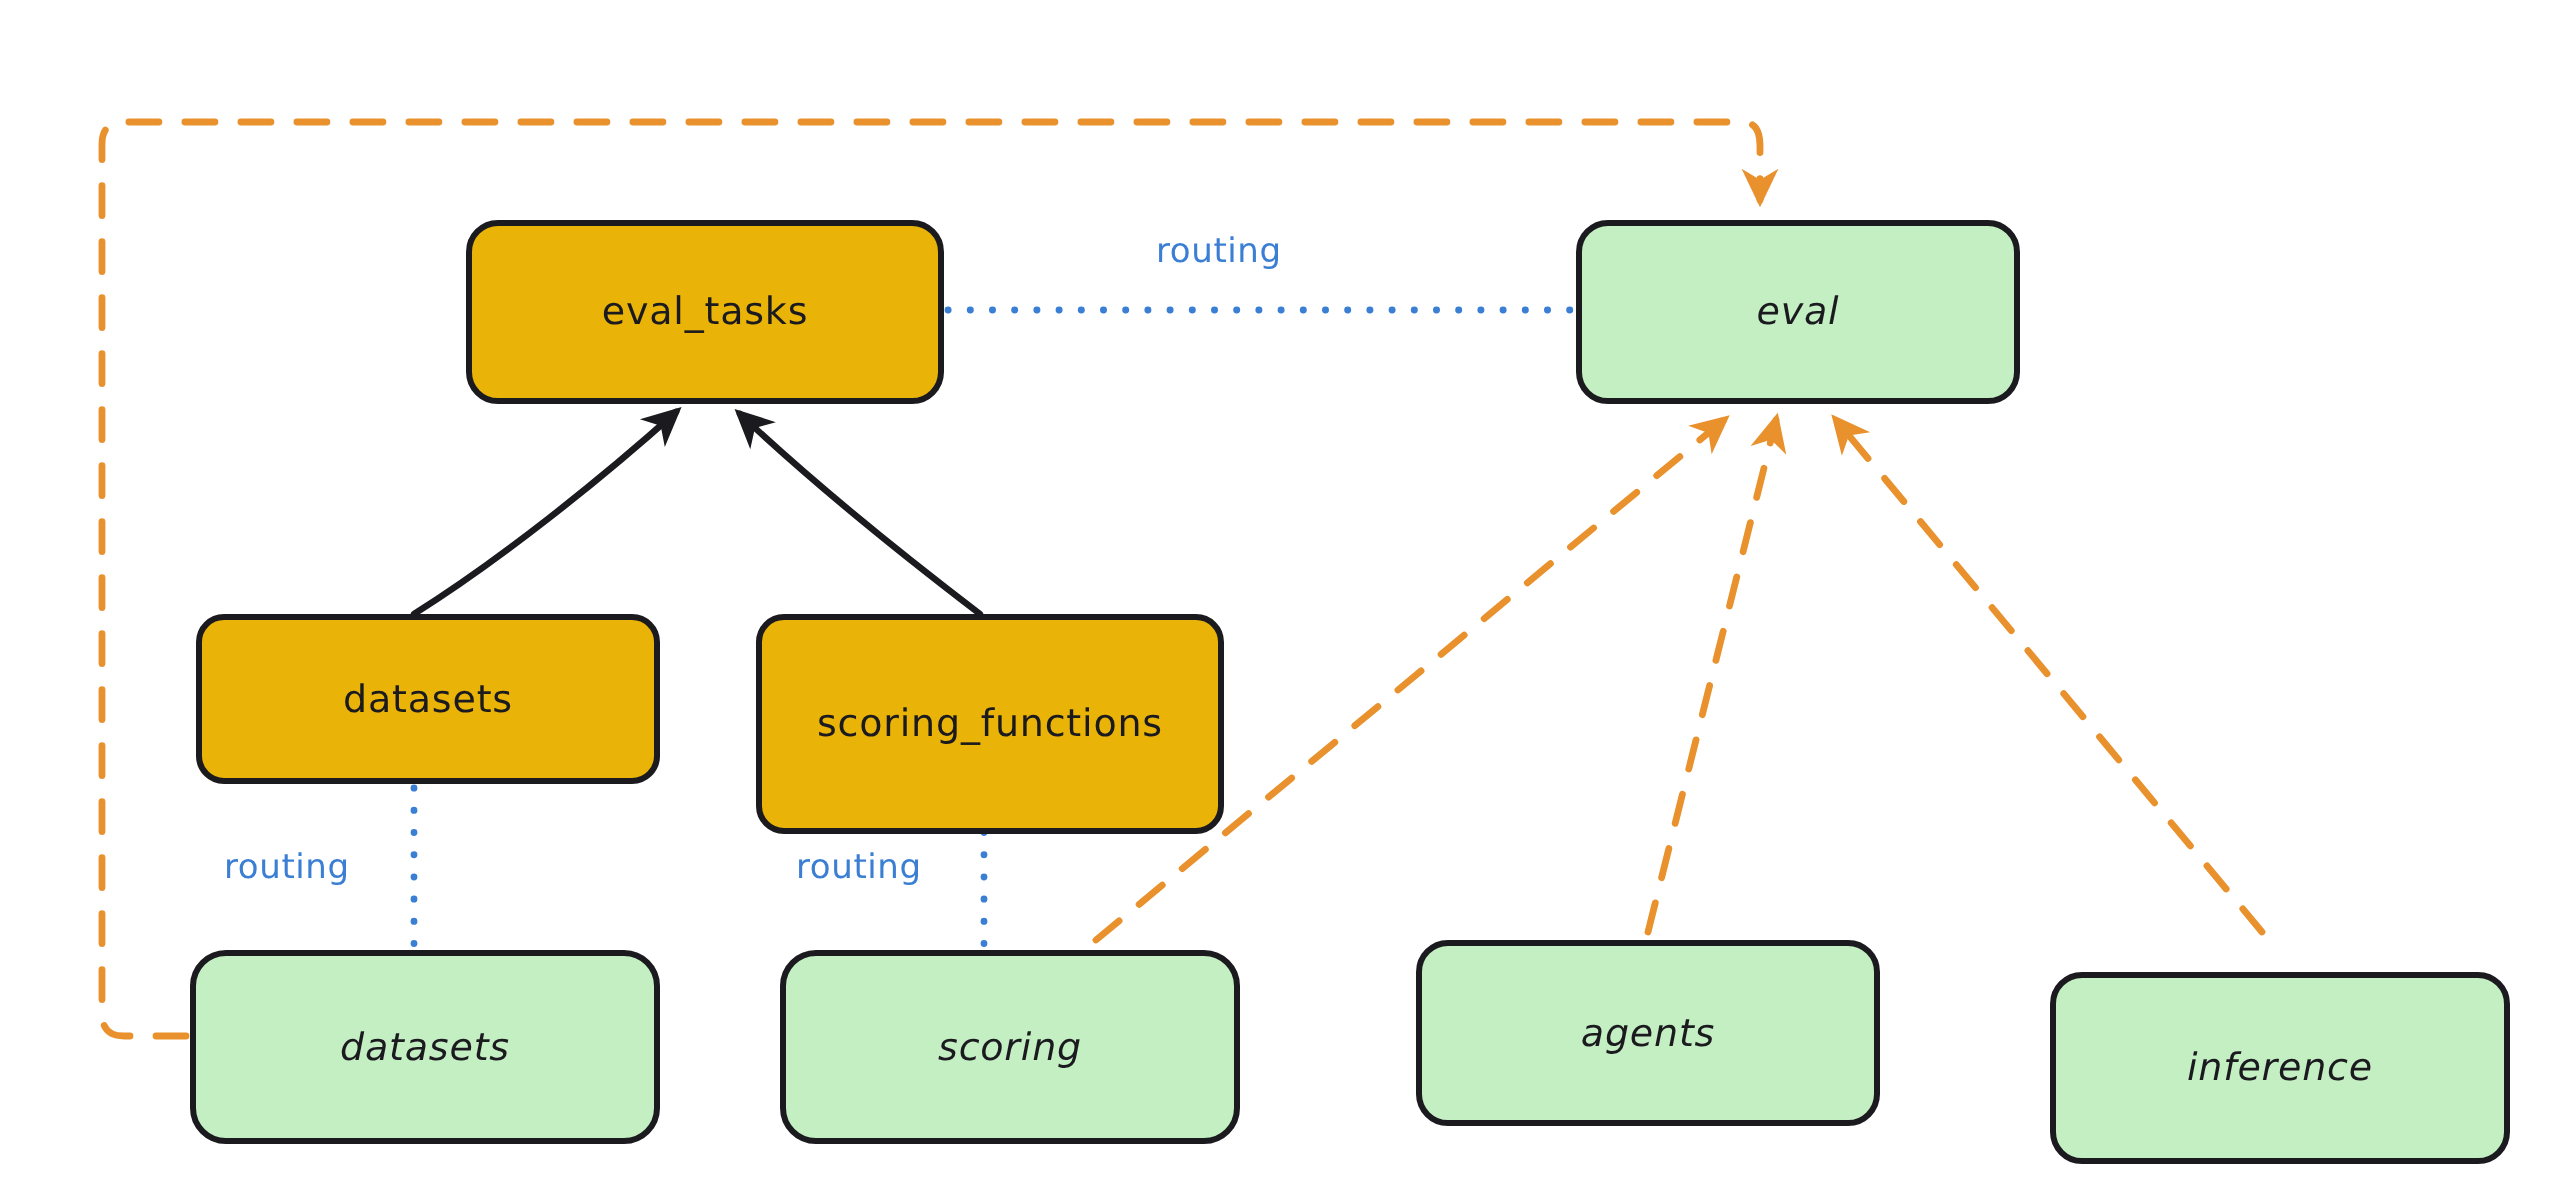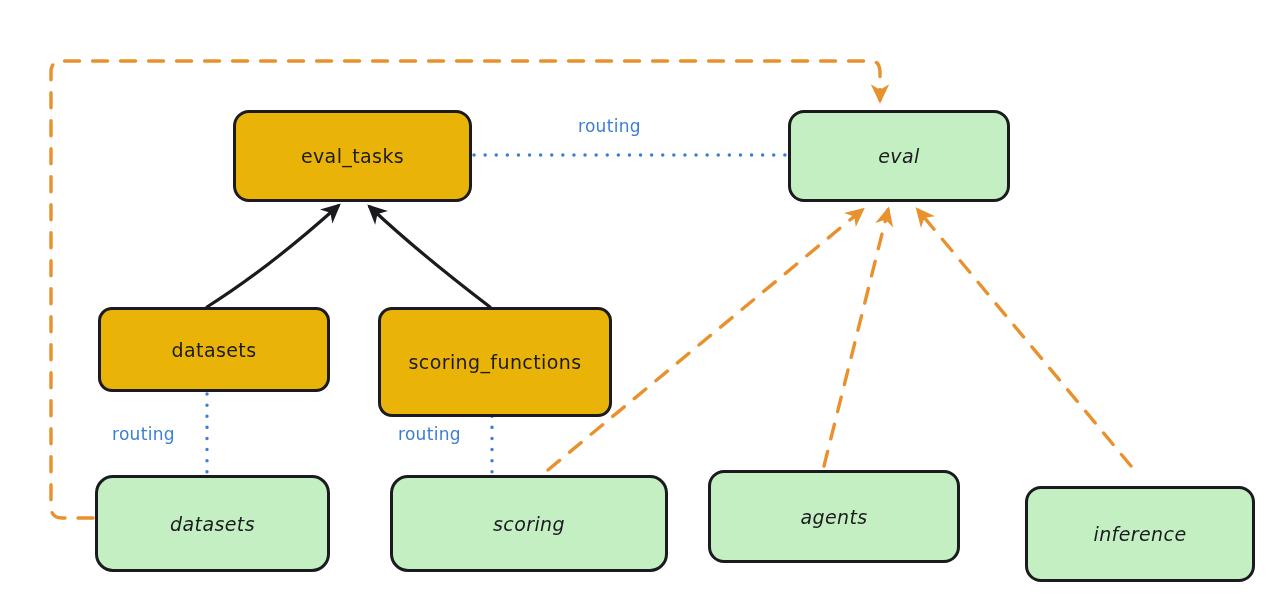--- a/index.html
+++ b/index.html
@@ -83,25 +83,25 @@
   </div>
 
   <div class="node blue" style="left:378px;top:307px;width:234px;height:110px;border-radius:14px;text-align:right;">
     <span class="label">scoring_functions</span>
   </div>
 
   <div class="node green" style="left:95px;top:475px;width:235px;height:97px;border-radius:18px;">
     <span class="label">datasets</span>
   </div>
 
-  <div class="node green" style="left:390px;top:475px;width:278px;height:97px;border-radius:18px;">
+  <div class="node green" style="left:390px;top:475px;width:230px;height:97px;border-radius:18px;">
     <span class="label">scoring</span>
   </div>
 
-  <div class="node green" style="left:708px;top:470px;width:252px;height:93px;border-radius:16px;">
+  <div class="node green" style="left:708px;top:470px;width:232px;height:93px;border-radius:16px;">
     <span class="label">agents</span>
   </div>
 
   <div class="node green" style="left:1025px;top:470px;width:230px;height:96px;border-radius:16px;margin-top:16px;">
     <span class="label">inference</span>
   </div>
 
   <div class="edge-label" style="left:578px;top:116px;">routing</div>
 
   <div class="edge-label" style="left:112px;top:424px;">routing</div>

